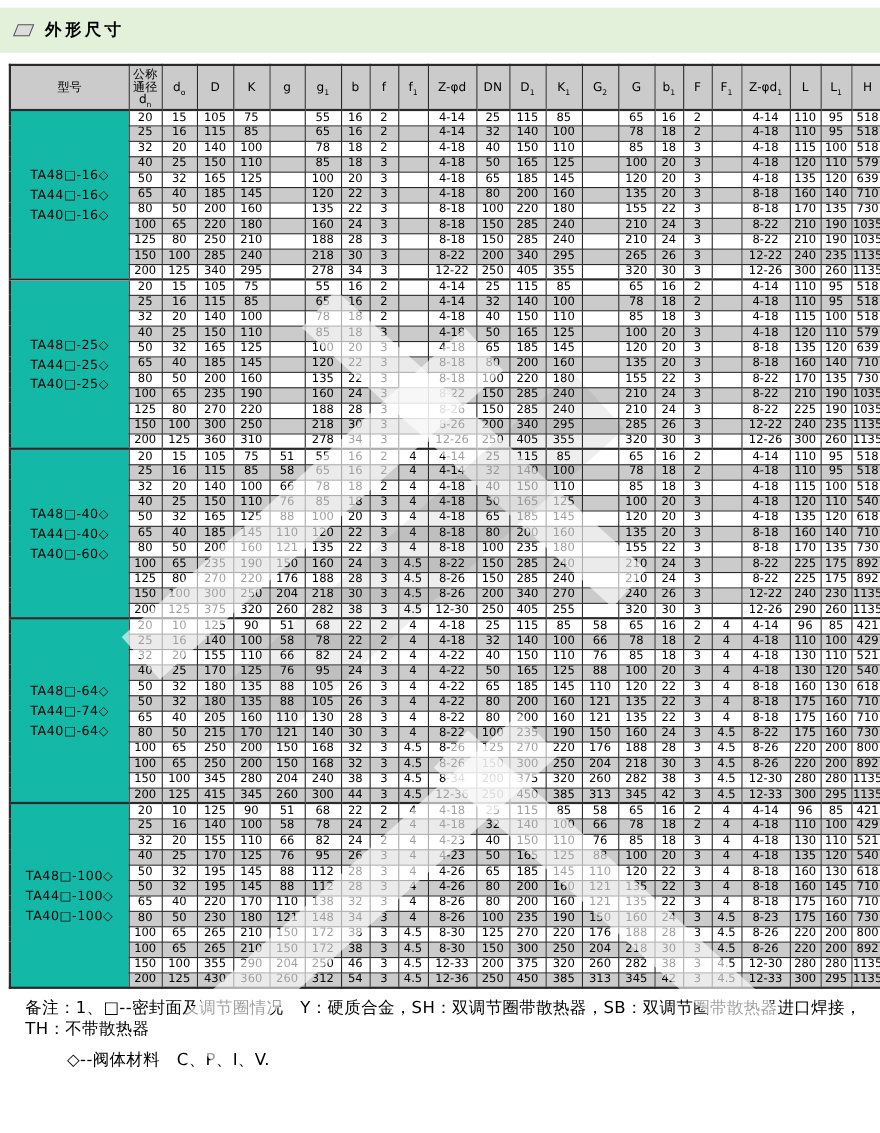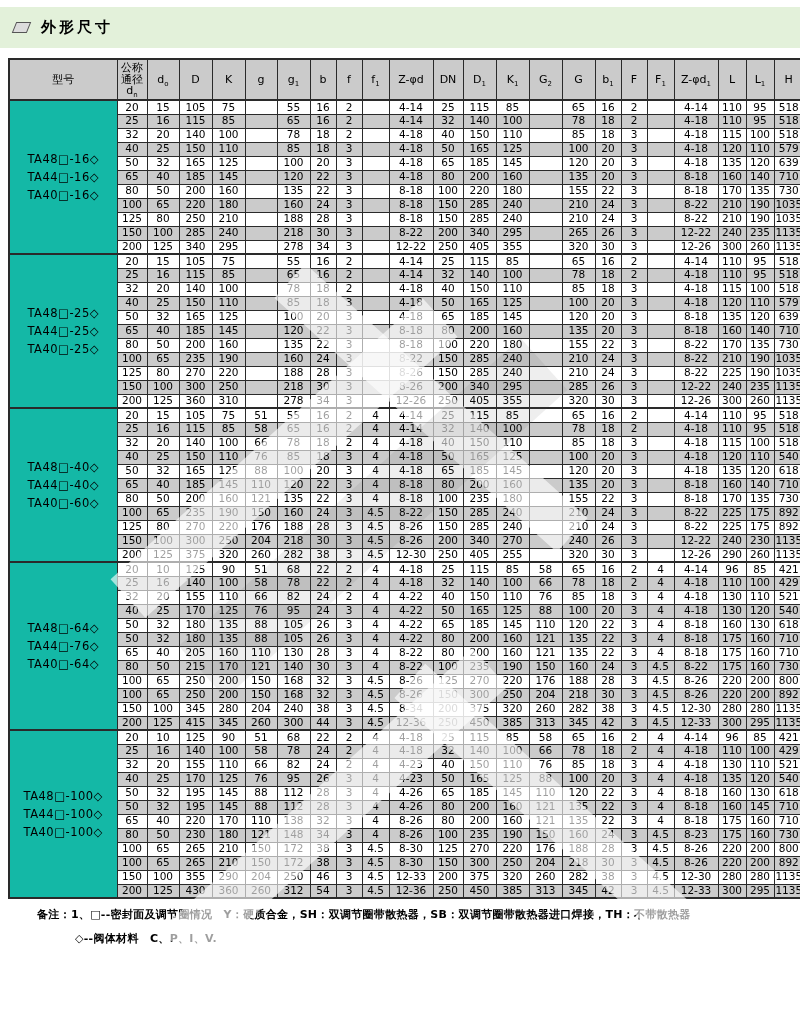--- a/index.html
+++ b/index.html
@@ -39,21 +39,21 @@
   .model-name{margin:6px 0;letter-spacing:.5px;}
   tbody tr.group-start td{border-top:2px solid var(--line);}
   .watermark{position:absolute;pointer-events:none;z-index:3;}
   .wm-white{background:rgba(255,255,255,.62);}
   .wm-gray{background:rgba(90,90,90,.10);}
   .wm1{left:250px;top:190px;width:52px;height:420px;transform:rotate(48deg);}
   .wm2{left:400px;top:160px;width:46px;height:380px;transform:rotate(-48deg);}
   .wm3{left:300px;top:540px;width:52px;height:420px;transform:rotate(48deg);}
   .wm4{left:520px;top:560px;width:46px;height:380px;transform:rotate(-48deg);}
   .wm5{left:330px;top:230px;width:70px;height:460px;transform:rotate(48deg);}
-  .notes{margin:8px 0 0 37px;font-size:11px;font-weight:bold;}
+  .notes{margin:8px 0 0 23px;font-size:15px;font-weight:normal;}
   .note1{margin-bottom:9px;letter-spacing:.3px;}
   .note2{padding-left:38px;letter-spacing:.3px;}
 </style>
 </head>
 <body>
 
 <div class="page">
 
   <div class="band">
     <span class="pgram"></span>
@@ -923,21 +923,21 @@
             <td>3</td>
             <td></td>
             <td>12-26</td>
             <td>290</td>
             <td>260</td>
             <td>1135</td>
           </tr>
           <tr class="group-start">
             <td rowspan="12" class="model">
               <div class="model-name">TA48□-64◇</div>
-              <div class="model-name">TA44□-76◇</div>
+              <div class="model-name">TA44□-74◇</div>
               <div class="model-name">TA40□-64◇</div>
             </td>
             <td>20</td>
             <td>10</td>
             <td>125</td>
             <td>90</td>
             <td>51</td>
             <td>68</td>
             <td>22</td>
             <td>2</td>

